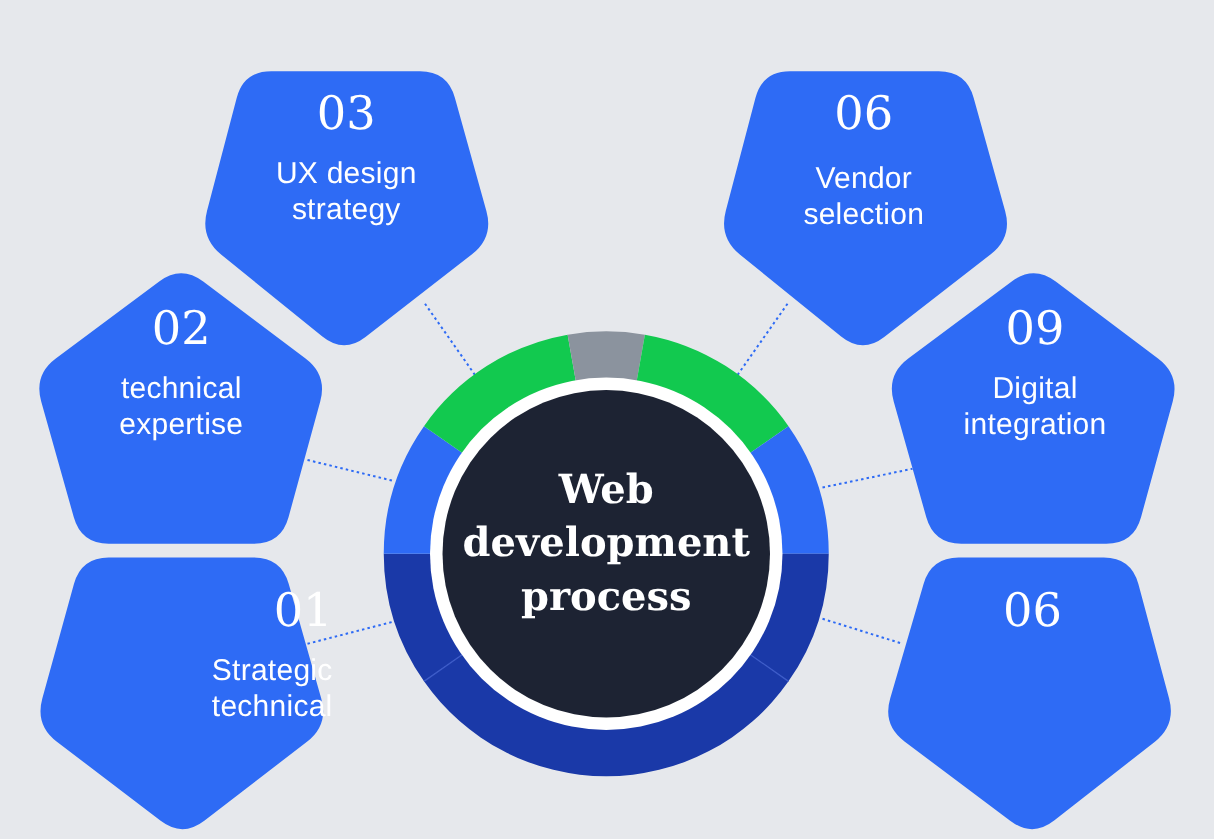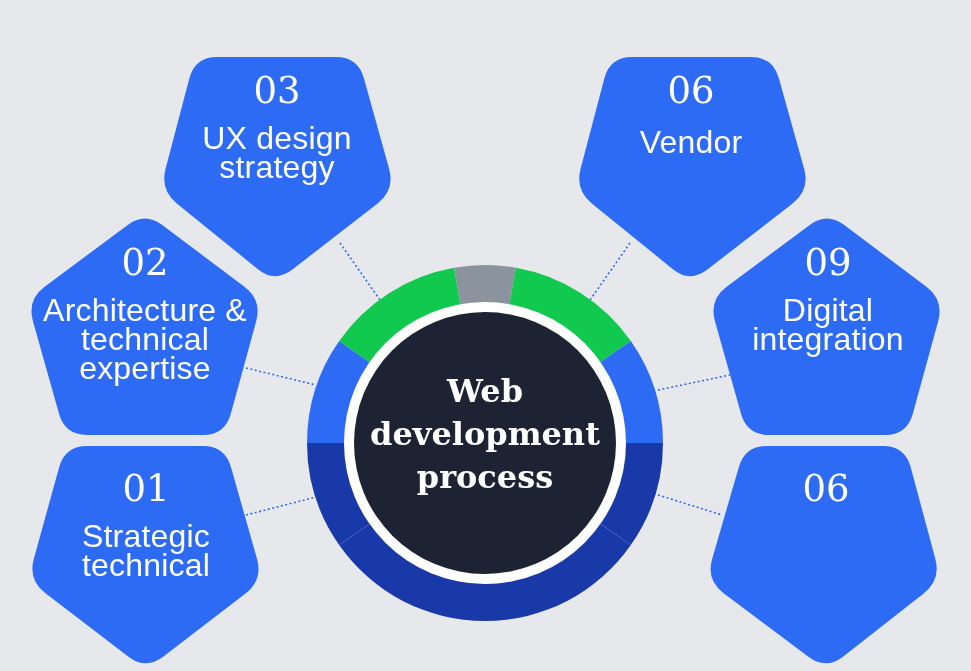--- a/index.html
+++ b/index.html
@@ -1,21 +1,21 @@
 <!DOCTYPE html>
 <html><head>
 <meta charset="utf-8">
 <style>
   html, body { margin: 0; padding: 0; }
   body { width: 971px; height: 671px; background: #e6e8ec; overflow: hidden; position: relative;
          font-family: "Liberation Sans", "DejaVu Sans", sans-serif; }
   #stage { position: absolute; left: 0; top: 0; width: 971px; height: 671px; }
   .step-text { position: absolute; text-align: center; color: #ffffff; }
   .step-num { font-family: "DejaVu Serif", "Liberation Serif", serif; font-size: 37px; line-height: 34px; }
-  .step-label { font-family: "Liberation Sans", "DejaVu Sans", sans-serif; font-size: 32px; line-height: 29px; margin-top: 16px; letter-spacing: 0.2px; }
+  .step-label { font-family: "Liberation Sans", "DejaVu Sans", sans-serif; font-size: 24px; line-height: 29px; margin-top: 16px; letter-spacing: 0.2px; }
   .center-title { position: absolute; left: 355px; top: 370px; width: 260px; text-align: center;
                   color: #ffffff; font-family: "DejaVu Serif", "Liberation Serif", serif; font-weight: bold;
                   font-size: 32px; line-height: 43px; }
 </style>
 </head>
 <body style="background: rgb(230, 232, 236);">
 
 <svg id="stage" width="971" height="671" viewBox="0 0 971 671" xmlns="http://www.w3.org/2000/svg">
   <g id="connectors">
       <line x1="246" y1="515" x2="316" y2="497" stroke="#2e6bf5" stroke-width="1.6" stroke-dasharray="2 2.5"></line>
@@ -43,46 +43,46 @@
       <path d="M59.144490989697964,467.2064380373101 Q65,446 87,446 L203,446 Q225,446 231.00213020604428,467.1654065160509 L256.9978697939557,558.8345934839491 Q263,580 245.56227223969879,593.4136367386932 L163.43772776030121,656.5863632613068 Q146,670 128.5073104366889,656.658118129678 L45.49268956331109,593.341881870322 Q28,580 33.855509010302036,558.79356196269 Z" fill="#2e6bf5"></path>
       <path d="M127.3641955479527,225.15212535406917 Q145,212 162.5819508066617,225.2240313759507 L244.4180491933383,286.7759686240493 Q262,300 256.18482413964784,321.2175335445282 L230.81517586035216,413.7824664554718 Q225,435 203,435 L87,435 Q65,435 59.03905469060098,413.82295745345084 L32.96094530939902,321.17704254654916 Q27,300 44.63580445204729,286.84787464593086 Z" fill="#2e6bf5"></path>
       <path d="M189.40114741584784,78.27563981977822 Q195,57 217,57 L336,57 Q358,57 363.89638378997836,78.19510929911144 L389.10361621002164,168.80489070088856 Q395,190 377.6108688521446,203.4765766395879 L292.3891311478554,269.5234233604121 Q275,283 257.89368687838333,269.1661989538231 L177.10631312161664,203.83380104617694 Q160,190 165.59885258415216,168.72436018022177 Z" fill="#2e6bf5"></path>
       <path d="M604.4011474158478,78.27563981977822 Q610,57 632,57 L751,57 Q773,57 778.8963837899784,78.19510929911144 L804.1036162100216,168.80489070088856 Q810,190 792.6108688521447,203.4765766395879 L707.3891311478553,269.5234233604121 Q690,283 672.8936868783834,269.1661989538231 L592.1063131216166,203.83380104617694 Q575,190 580.5988525841522,168.72436018022177 Z" fill="#2e6bf5"></path>
       <path d="M809.3641955479527,225.15212535406917 Q827,212 844.5819508066617,225.2240313759507 L926.4180491933383,286.7759686240493 Q944,300 938.1848241396478,321.2175335445282 L912.8151758603522,413.7824664554718 Q907,435 885,435 L769,435 Q747,435 741.039054690601,413.82295745345084 L714.960945309399,321.17704254654916 Q709,300 726.6358044520473,286.84787464593086 Z" fill="#2e6bf5"></path>
       <path d="M738.8521076308848,467.1235276272164 Q745,446 767,446 L883,446 Q905,446 910.7080432496133,467.2466054291161 L935.2919567503867,558.753394570884 Q941,580 923.6748899778331,593.5587817564784 L843.3251100221669,656.4412182435216 Q826,670 808.4,656.8 L723.6,593.2 Q706,580 712.1478923691152,558.8764723727836 Z" fill="#2e6bf5"></path>
     </g>
 </svg>
 
 <div id="labels">
-    <div class="step-text" style="left: 26px; top: 472px; width: 240px;">
+    <div class="step-text" style="left: 26px; top: 472px; width: 240px; text-align: right;">
       <div class="step-num">01</div>
       <div class="step-label">
         <div>Strategic</div>
         <div>technical</div>
       </div>
     </div>
     <div class="step-text" style="left: 25px; top: 246px; width: 240px;">
       <div class="step-num">02</div>
       <div class="step-label">
-        <div>Architecture &amp;</div>
         <div>technical</div>
         <div>expertise</div>
       </div>
     </div>
     <div class="step-text" style="left: 157px; top: 74px; width: 240px;">
       <div class="step-num">03</div>
       <div class="step-label">
         <div>UX design</div>
         <div>strategy</div>
       </div>
     </div>
     <div class="step-text" style="left: 571px; top: 74px; width: 240px;">
       <div class="step-num">06</div>
       <div class="step-label" style="margin-top: 20px;">
         <div>Vendor</div>
+        <div>selection</div>
       </div>
     </div>
     <div class="step-text" style="left: 708px; top: 246px; width: 240px;">
       <div class="step-num">09</div>
       <div class="step-label">
         <div>Digital</div>
         <div>integration</div>
       </div>
     </div>
     <div class="step-text" style="left: 706px; top: 472px; width: 240px;">

